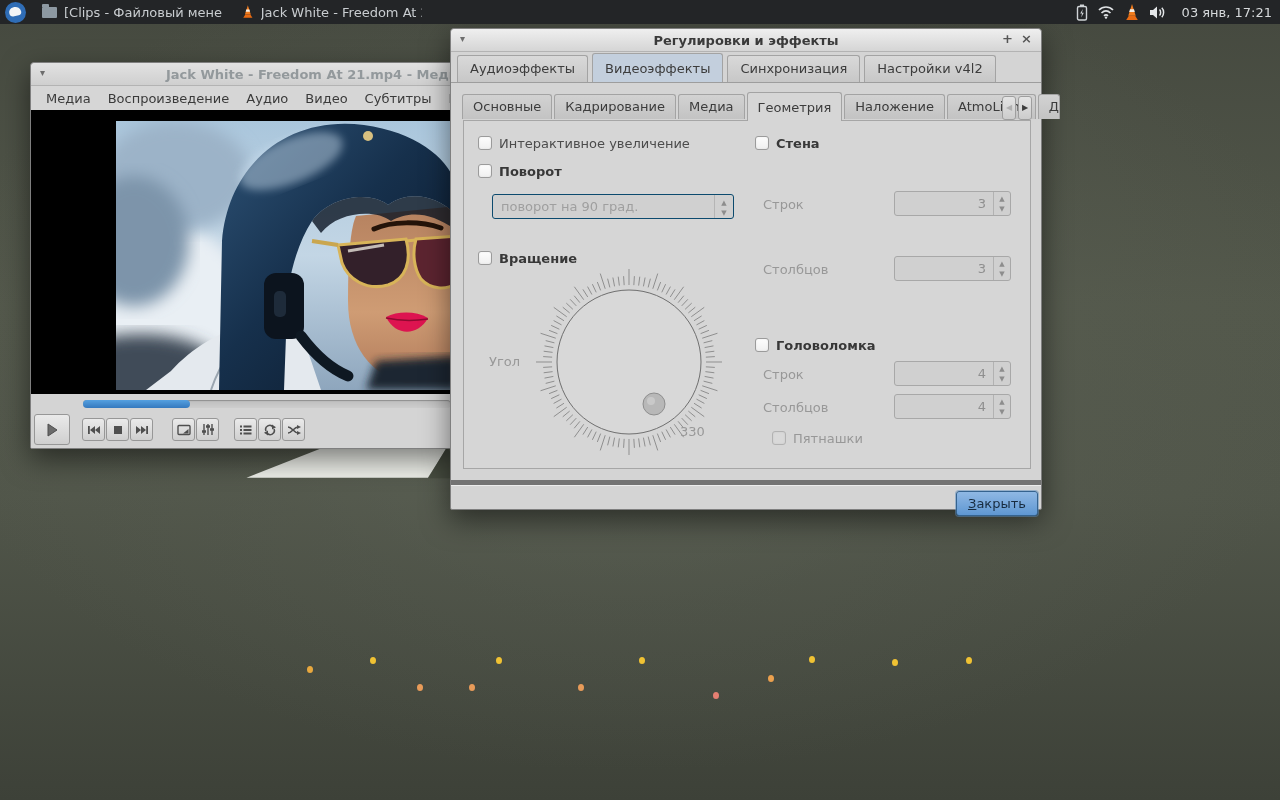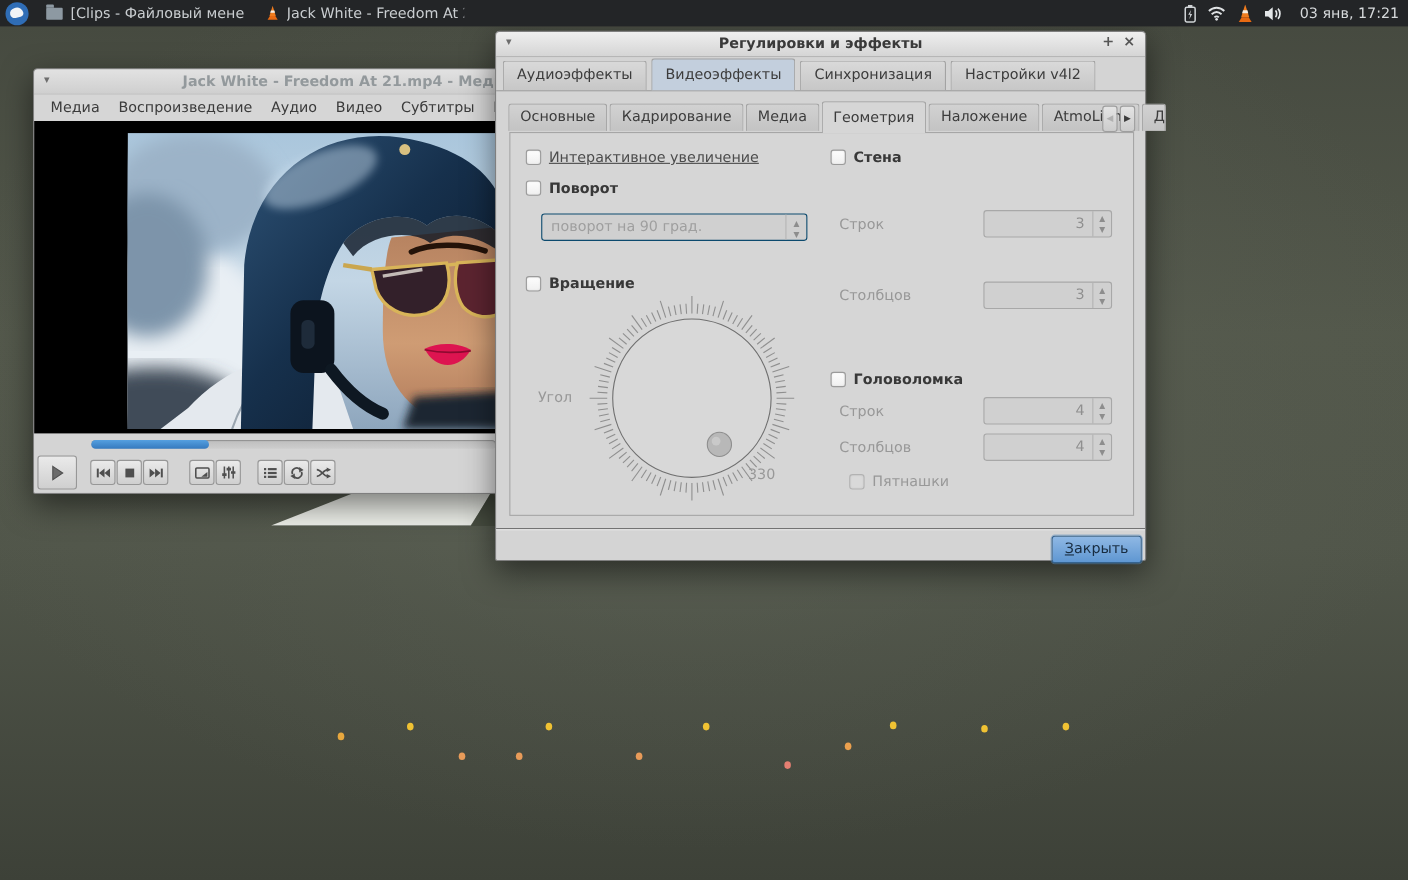--- a/index.html
+++ b/index.html
@@ -69,35 +69,35 @@
   .stab.cut { max-width:74px; overflow:hidden; margin-right:0; }
   .tabscroll { position:absolute; top:67px; width:14px; height:24px; background:linear-gradient(#e4e4e4,#cccccc);
     border:1px solid #9e9e9e; border-radius:3px; font-size:8px; text-align:center; line-height:22px; cursor:default; }
   .panel { position:absolute; left:12px; top:91px; width:568px; height:349px; background:#d6d6d6;
     border:1px solid #a6a6a6; }
   .check { position:absolute; width:14px; height:14px; border:1px solid #9b9b9b; border-radius:3px;
     background:linear-gradient(#fdfdfd,#f0f0f0); box-shadow:inset 0 0 2px rgba(0,0,0,.08); cursor:default; }
   .check.dis { background:#d9d9d9; border-color:#b2b2b2; }
   .lbl { position:absolute; font-size:13px; white-space:nowrap; }
   .b { font-weight:bold; color:#383838; }
-  .n { color:#4c4c4c;text-decoration:underline; }
+  .n { color:#4c4c4c; }
   .g { color:#989898; }
   .combo { position:absolute; left:28px; top:73px; width:242px; height:25px; background:#d0d0d0;
     border:1px solid #0c4a6e; border-radius:3px; color:#9f9f9f; font-size:13px; line-height:23px;
     padding-left:8px; }
   .combo .arr { position:absolute; right:0; top:0; width:19px; height:23px; border-left:1px solid #b5b5b5;
     color:#8d8d8d; font-size:7px; text-align:center; line-height:10px; padding-top:3px; }
   .spin { position:absolute; width:117px; height:25px; background:#d0d0d0; border:1px solid #a8a8a8;
     border-radius:3px; font-size:13px; color:#8f8f8f; }
   .spin .val { position:absolute; right:24px; top:4px; }
   .spin .btns { position:absolute; right:0; top:0; width:17px; height:23px; border-left:1px solid #b2b2b2;
     color:#8d8d8d; font-size:7px; text-align:center; line-height:10px; padding-top:2px; }
   .dial-wrap { position:absolute; left:63px; top:139px; width:204px; height:204px; }
   .bottombar { position:absolute; left:0; top:451px; width:100%; height:31px;
-    border-top:1px solid #737373; box-shadow:inset 0 1px 0 #ececec; }
+    border-top:5px solid #737373; box-shadow:inset 0 1px 0 #ececec; }
   .btn-close { position:absolute; right:3px; top:6px; width:82px; height:25px;
     background:linear-gradient(#8fb8e4,#5f97d2); border:1px solid #35638f; border-radius:3px;
     font-size:13px; color:#182c40; text-align:center; cursor:default;
     box-shadow:0 0 0 1px rgba(90,140,190,.5); }
   .btn-close .t { display:block; line-height:23px; }
   .btn-close .t::first-letter { text-decoration:underline; }
 </style>
 </head>
 <body>
 

